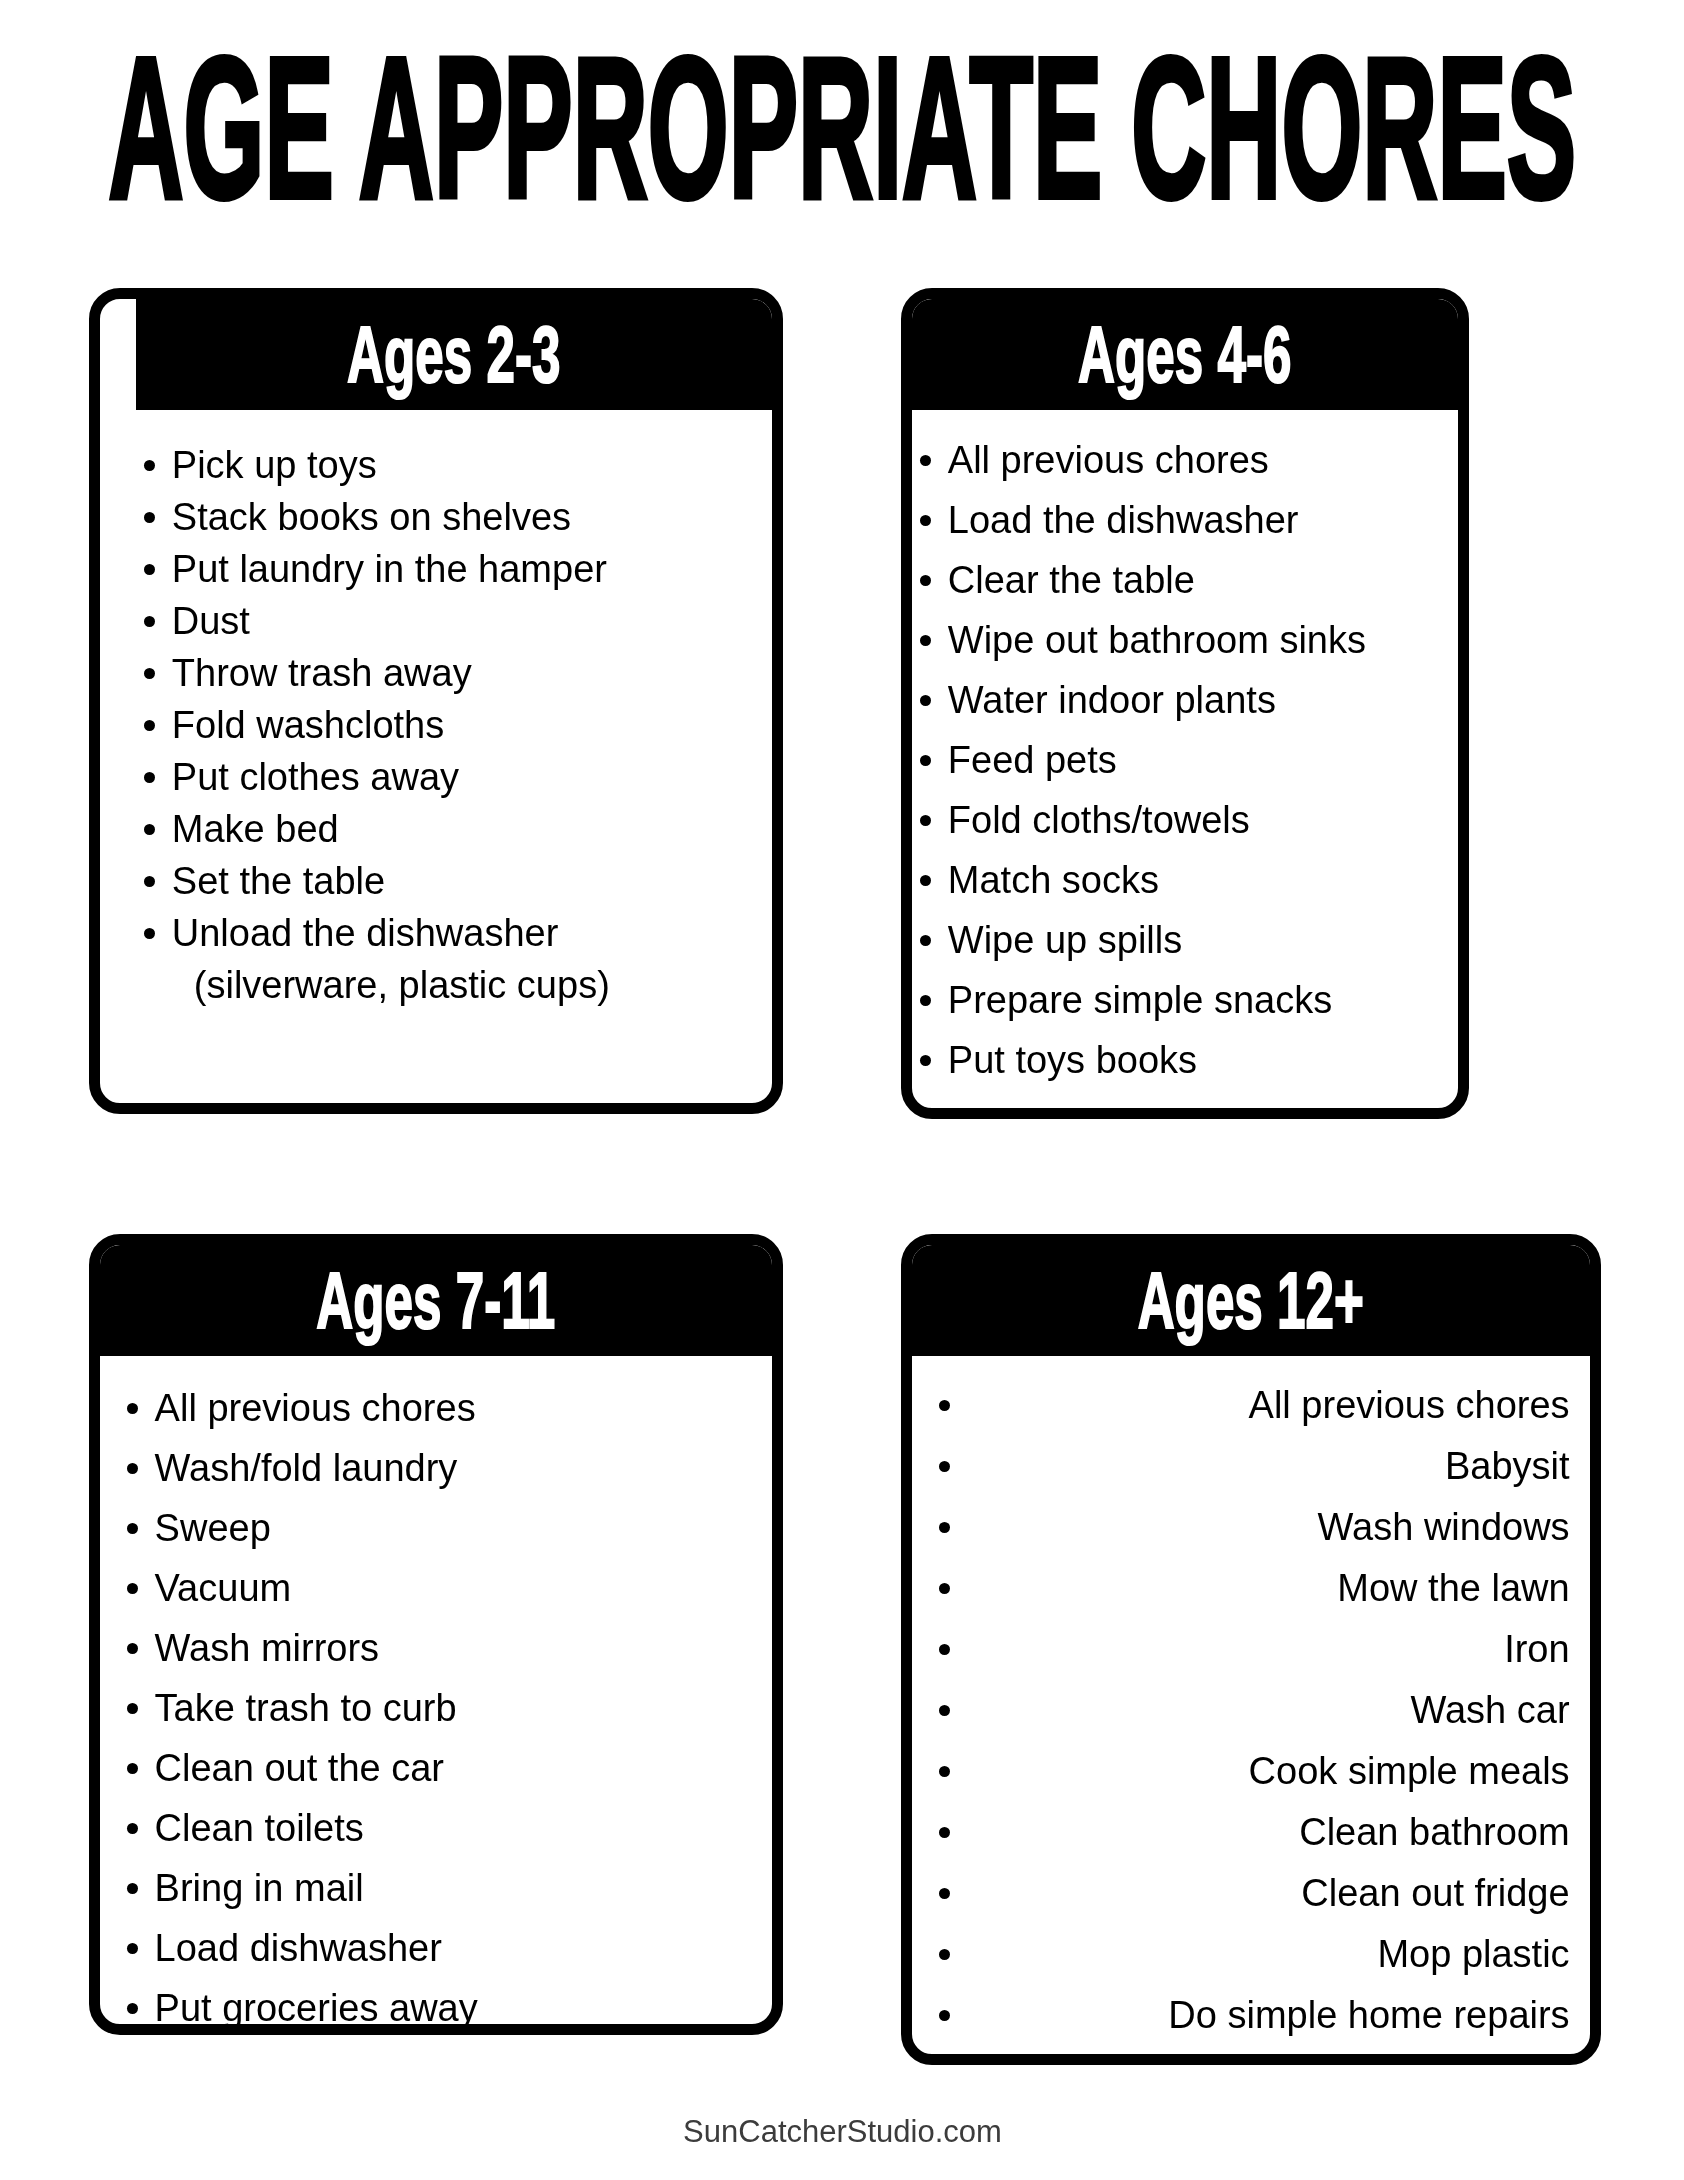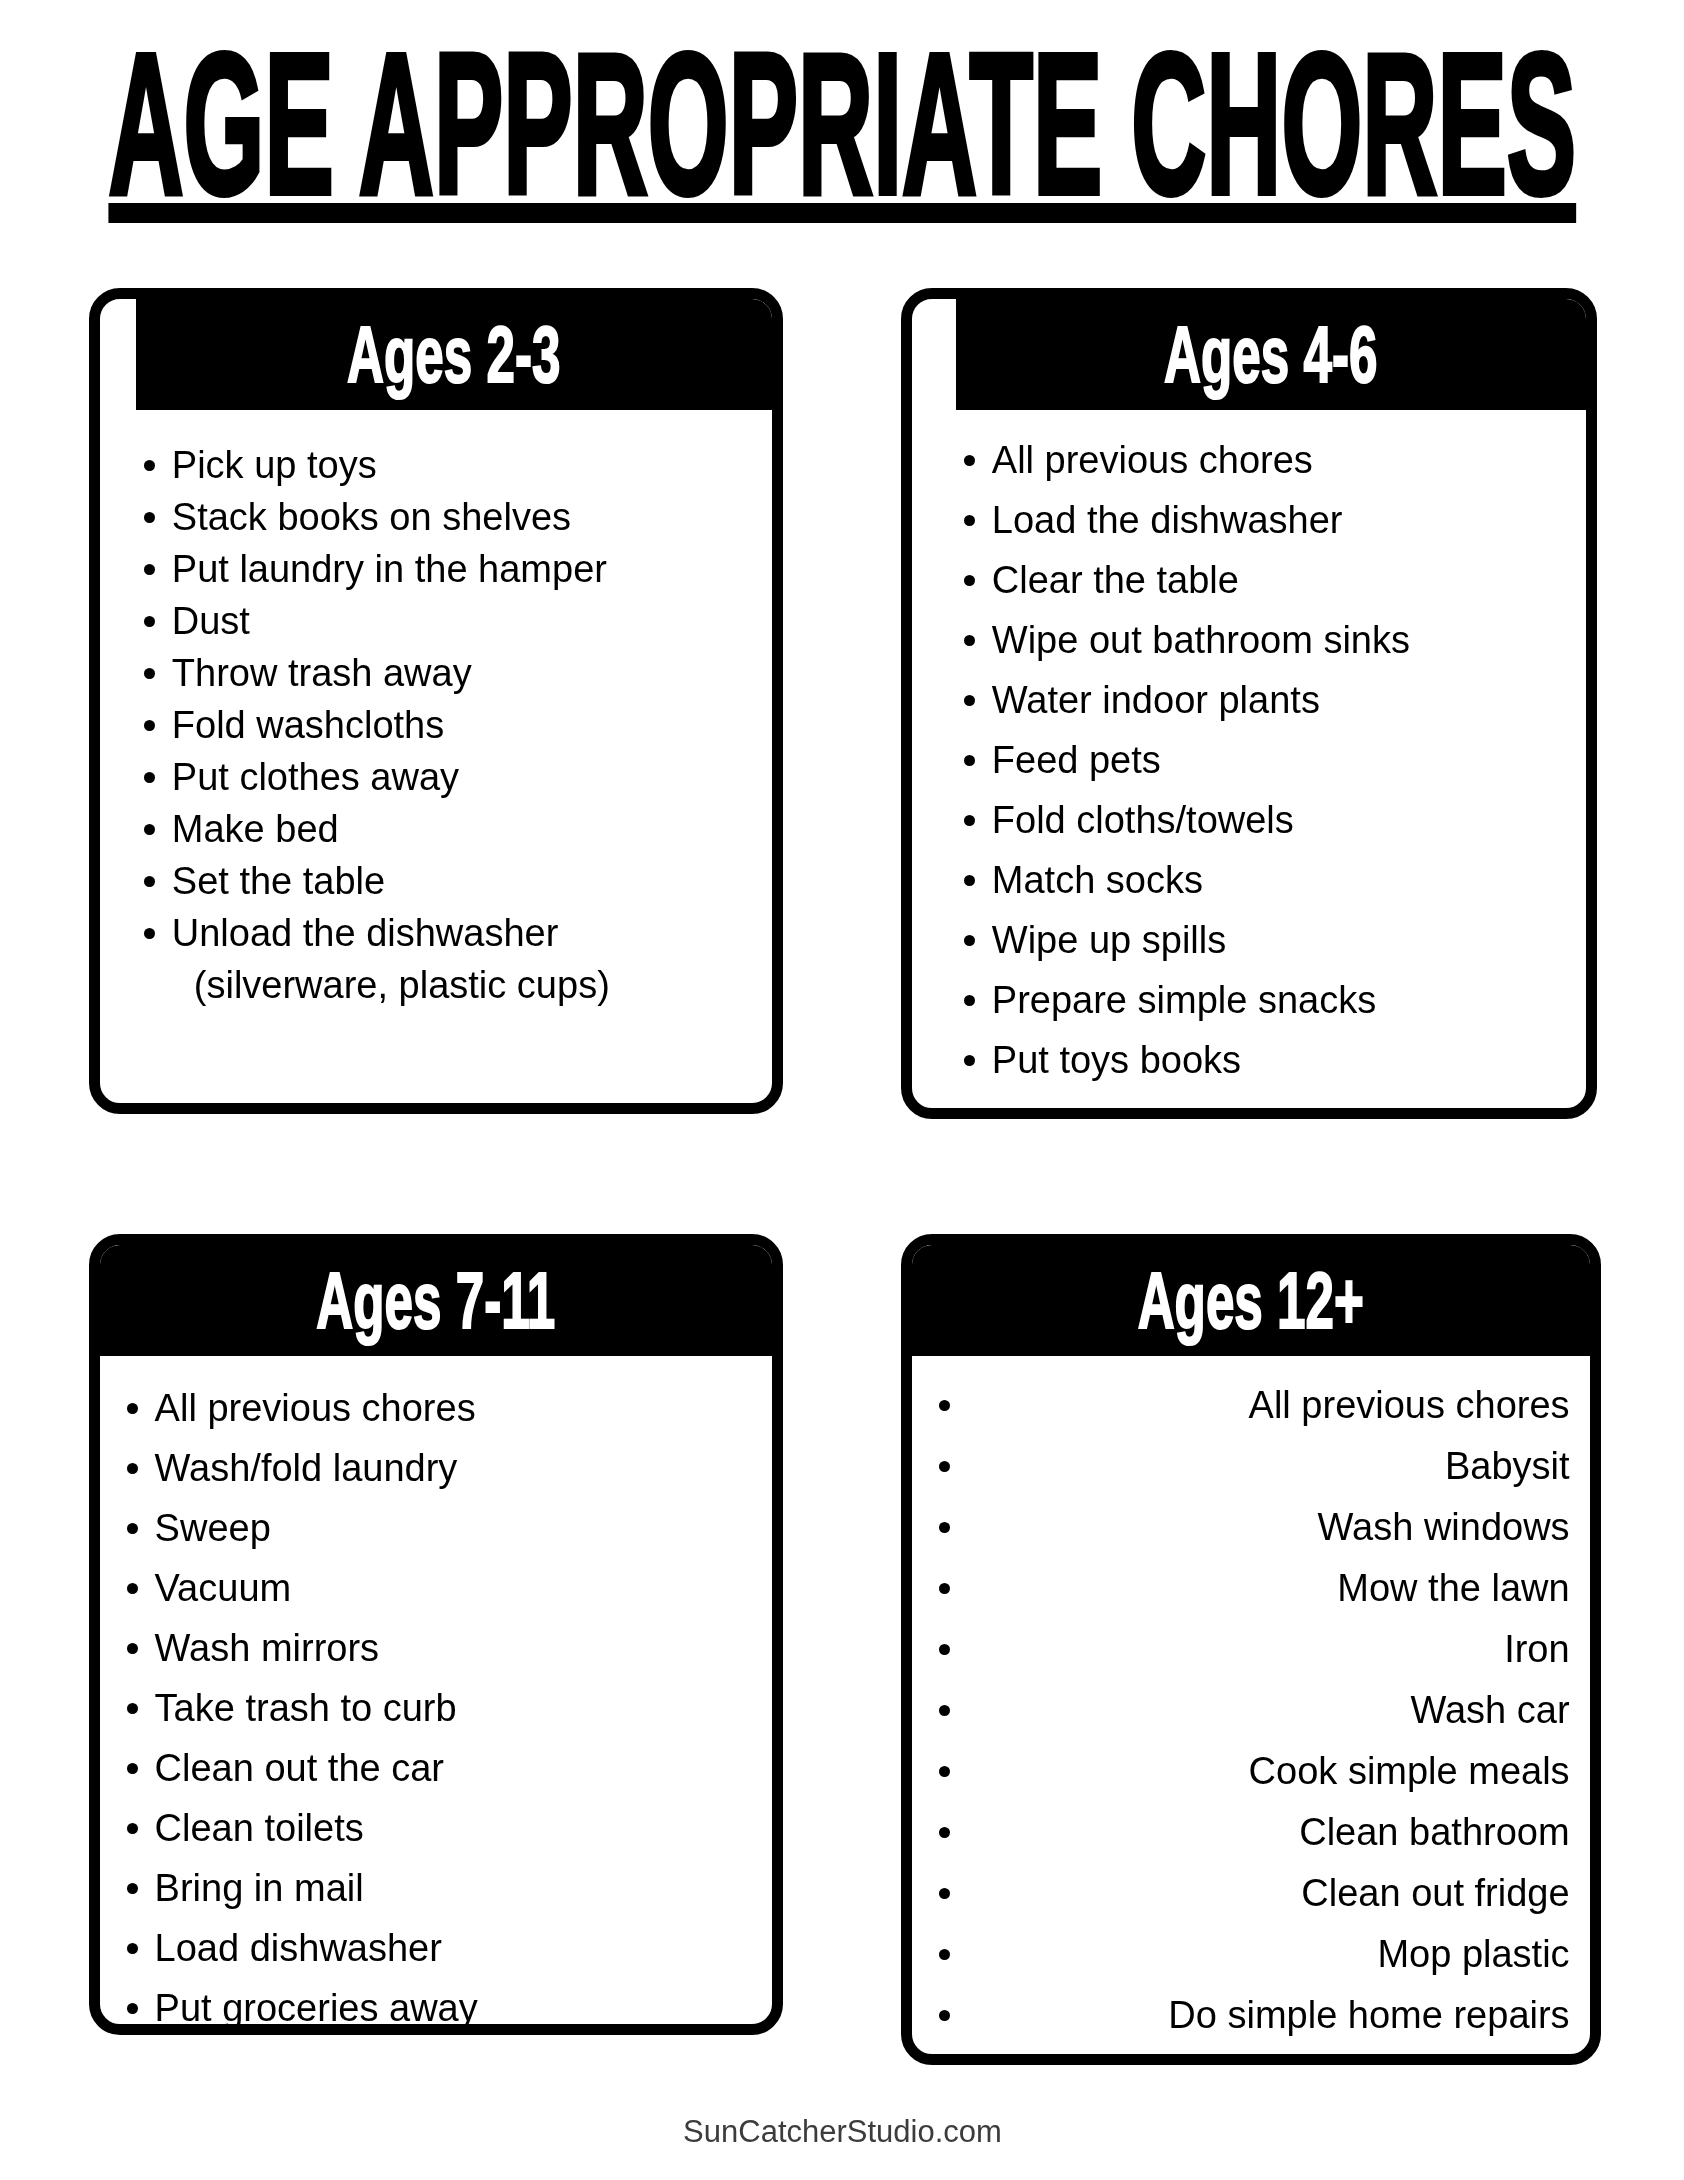--- a/index.html
+++ b/index.html
@@ -12,23 +12,22 @@
     width: 1685px;
     height: 2181px;
     background: var(--page-bg, #ffffff);
     font-family: "Liberation Sans", "DejaVu Sans", sans-serif;
     overflow: hidden;
   }
   .title {
     margin-top: 24px;
     height: 204px;
     display: flex;
-    align-items: flex-start;
+    align-items: flex-end;
     justify-content: center;
-    text-decoration: underline;
   }
   .title-text {
     font-size: 200px;
     font-weight: bold;
     line-height: 1;
     color: var(--body-text, #000);
     -webkit-text-stroke: 6px var(--body-text, #000);
     white-space: nowrap;
     transform: scaleX(0.52);
     transform-origin: 50% 50%;
@@ -42,21 +41,21 @@
   .row-1 { margin-top: 60px; }
   .row-2 { margin-top: 115px; }
   .card {
     box-sizing: border-box;
     border: 11px solid var(--header-bg, #000);
     border-radius: 31px;
     background: #ffffff;
     overflow: hidden;
   }
   .card-1 { width: 694px; height: 826px; padding-left: 36px; --lh: 52px; --pt: 29px; --ulpl: 6.8px;  }
-  .card-2 { width: 696px; height: 831px; padding-left: 44px; --lh: 60px; --pt: 20.4px; --ulpl: 6.8px;  }
+  .card-2 { width: 568px; height: 831px; --lh: 60px; --pt: 20.4px; --ulpl: 6.8px;  }
   .card-3 { width: 694px; height: 801px; --lh: 60px; --pt: 22px; --ulpl: 25.6px; }
   .card-4 { width: 700px; height: 831px; text-align: right; --lh: 61px; --pt: 19px; --ulpl: 25.6px; }
   .card-header {
     height: 111px;
     background: var(--header-bg, #000);
     display: flex;
     align-items: center;
     justify-content: center;
   }
   .hdr-text {

